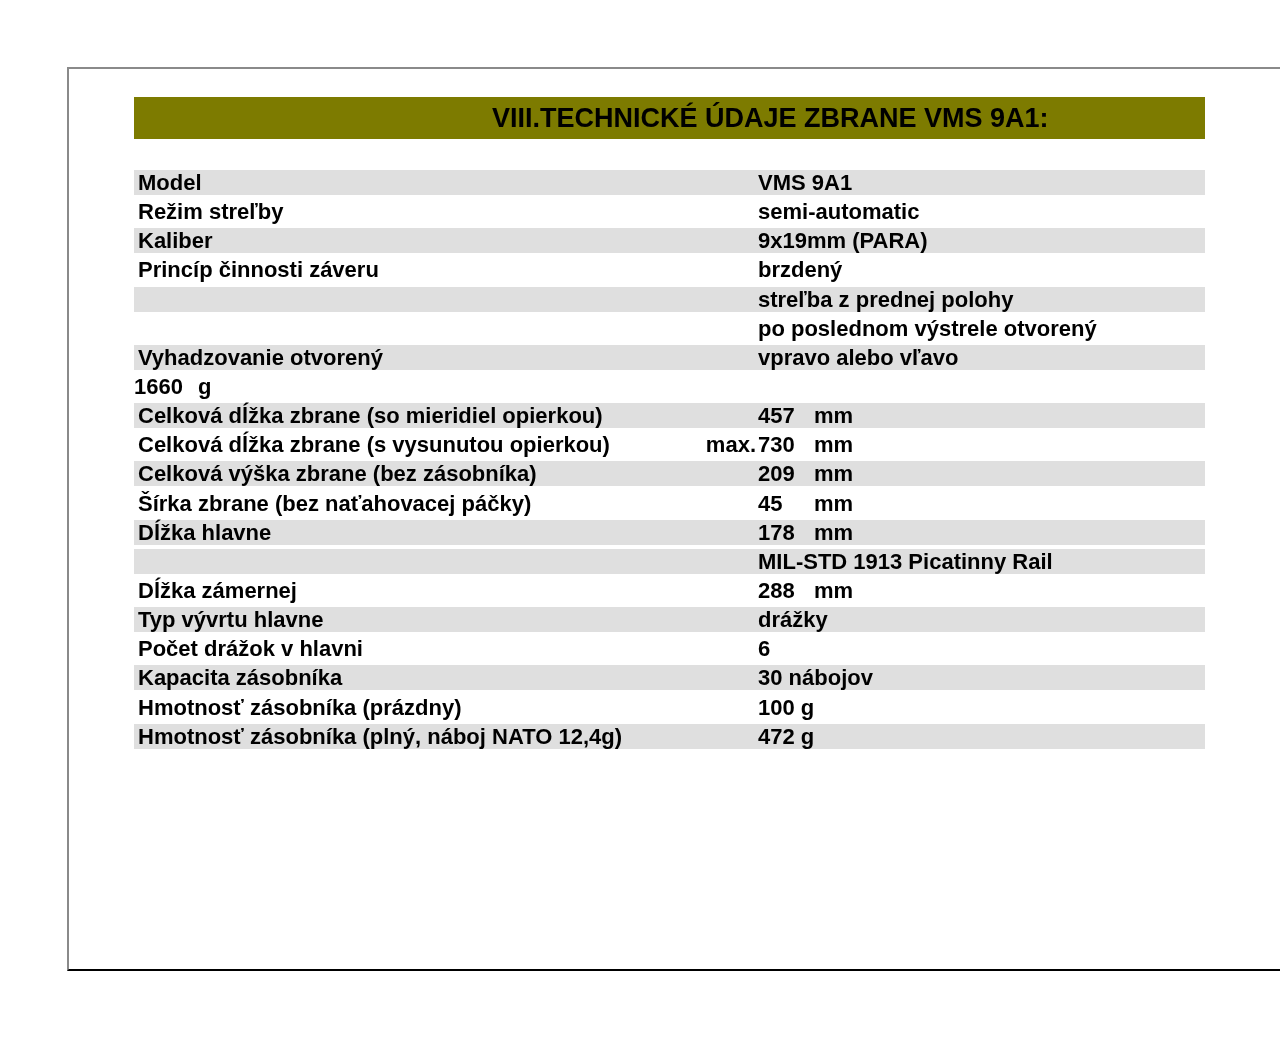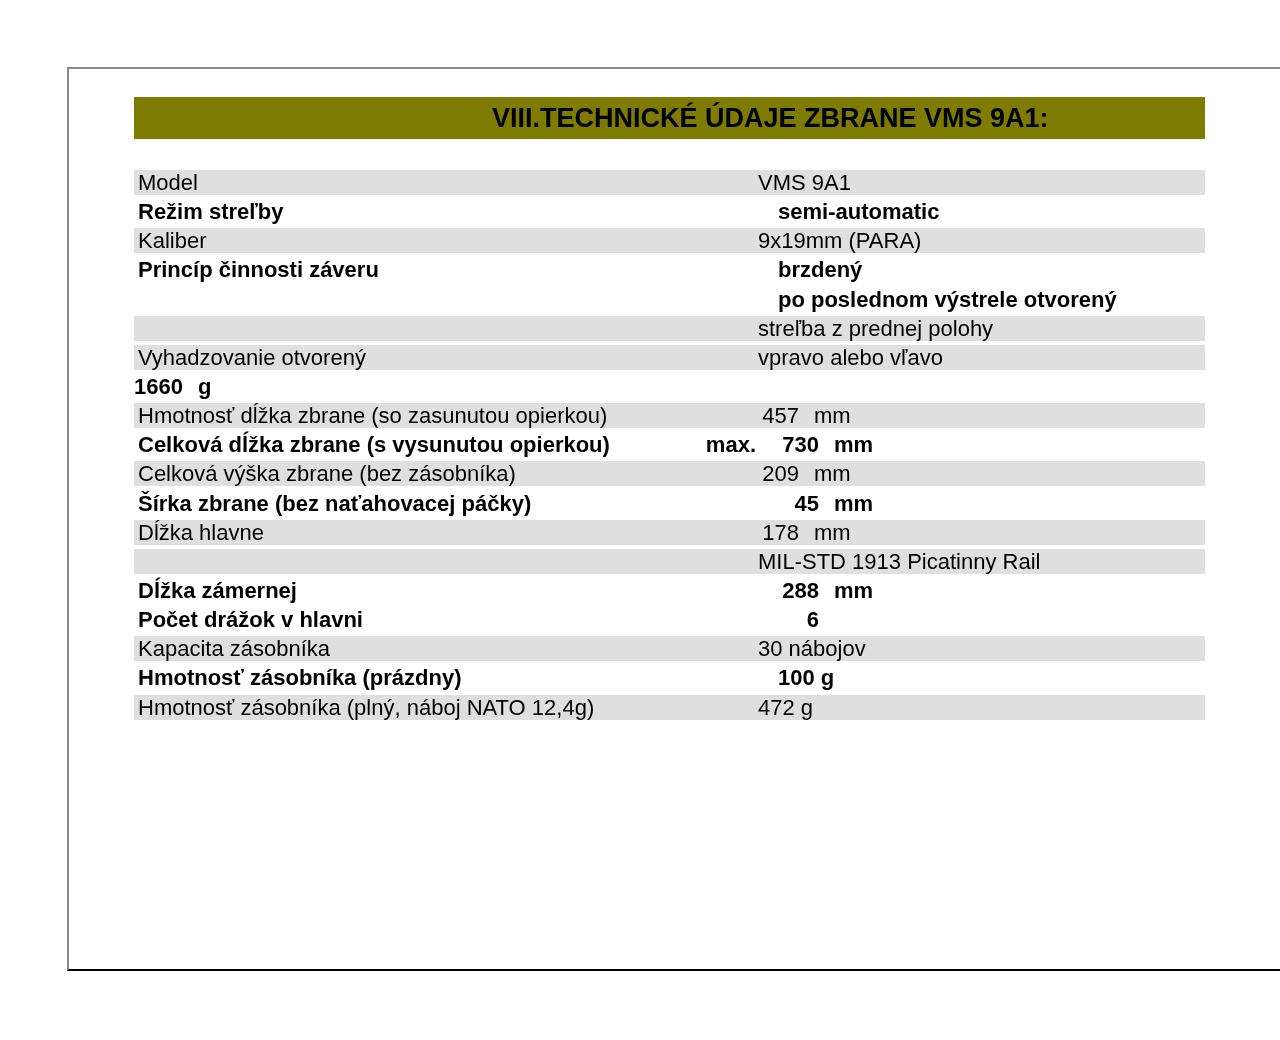--- a/index.html
+++ b/index.html
@@ -2,27 +2,27 @@
 <html style="--bar: #7D7B00; --shade: #DFDFDF;"><head>
 <meta charset="utf-8">
 <style>
   html,body{margin:0;padding:0;background:#fff;}
   body{width:1280px;height:1040px;position:relative;font-family:"Liberation Sans",sans-serif;color:#000;overflow:hidden;}
   .page{position:absolute;left:67px;top:67px;width:1250px;height:904px;box-sizing:border-box;background:#fff;
         border:2px solid;border-color:#8a8a8a #000 #000 #8a8a8a;}
   .title-bar{position:absolute;left:65px;top:28px;width:1071px;height:42px;background:var(--bar,#7D7B00);}
   .title{line-height:42px;font-weight:700;font-size:27px;padding-left:358px;white-space:nowrap;color:#000;}
   .spec-table{position:absolute;left:65px;top:99px;width:1071px;}
-  .row{height:29.15px;line-height:29.15px;display:flex;font-size:22px;white-space:nowrap;}
+  .row{height:29.15px;line-height:29.15px;display:flex;font-size:22px;white-space:nowrap;font-weight:bold;}
   .row.shaded{background:linear-gradient(var(--shade,#DFDFDF),var(--shade,#DFDFDF)) 0 2px/100% 25px no-repeat;}
-  .row.bold{font-weight:700;gap:20px;}
+  .row.bold{font-weight:700;}
   .label-cell{width:624px;box-sizing:border-box;padding-left:4px;display:flex;overflow:visible;}
   .label-suffix{margin-left:auto;padding-right:2px;}
   .value-cell{flex:1;display:flex;}
-  .num{min-width:41px;text-align:right;}
+  .num{min-width:41px;text-align:left;}
   .unit{margin-left:15px;}
 </style>
 </head>
 <body>
 
 <div class="page">
   <div class="title-bar">
     <div class="title">VIII.TECHNICKÉ ÚDAJE ZBRANE VMS 9A1:</div>
   </div>
   <div class="spec-table" id="spec-table">
@@ -51,53 +51,53 @@
         </div>
   </div>
       <div class="row bold">
     <div class="label-cell">
           <span class="label-text">Princíp činnosti záveru</span>
         </div>
     <div class="value-cell">
           <span class="vtext">brzdený</span>
         </div>
   </div>
+      <div class="row shaded">
+    <div class="label-cell">
+          <span class="label-text"></span>
+        </div>
+    <div class="value-cell">
+          <span class="vtext">streľba z prednej polohy</span>
+        </div>
+  </div>
       <div class="row bold">
     <div class="label-cell">
           <span class="label-text"></span>
         </div>
     <div class="value-cell">
           <span class="vtext">po poslednom výstrele otvorený</span>
-        </div>
-  </div>
-      <div class="row shaded">
-    <div class="label-cell">
-          <span class="label-text"></span>
-        </div>
-    <div class="value-cell">
-          <span class="vtext">streľba z prednej polohy</span>
         </div>
   </div>
       <div class="row shaded">
     <div class="label-cell">
           <span class="label-text">Vyhadzovanie otvorený</span>
         </div>
     <div class="value-cell">
           <span class="vtext">vpravo alebo vľavo</span>
         </div>
   </div>
       <div class="row bold">
     <div class="value-cell">
           <span class="num">1660</span>
           <span class="unit">g</span>
         </div>
   </div>
       <div class="row shaded">
     <div class="label-cell">
-          <span class="label-text">Hmotnosť dĺžka zbrane (so zasunutou opierkou)</span>
+          <span class="label-text">Celková dĺžka zbrane (so mieridiel opierkou)</span>
         </div>
     <div class="value-cell">
           <span class="num">457</span>
           <span class="unit">mm</span>
         </div>
   </div>
       <div class="row bold">
     <div class="label-cell">
           <span class="label-text">Celková dĺžka zbrane (s vysunutou opierkou)</span>
           <span class="label-suffix">max.</span>
@@ -144,20 +144,28 @@
   </div>
       <div class="row bold">
     <div class="label-cell">
           <span class="label-text">Dĺžka zámernej</span>
         </div>
     <div class="value-cell">
           <span class="num">288</span>
           <span class="unit">mm</span>
         </div>
   </div>
+      <div class="row shaded">
+    <div class="label-cell">
+          <span class="label-text">Typ vývrtu hlavne</span>
+        </div>
+    <div class="value-cell">
+          <span class="vtext">drážky</span>
+        </div>
+  </div>
       <div class="row bold">
     <div class="label-cell">
           <span class="label-text">Počet drážok v hlavni</span>
         </div>
     <div class="value-cell">
           <span class="num">6</span>
         </div>
   </div>
       <div class="row shaded">
     <div class="label-cell">

